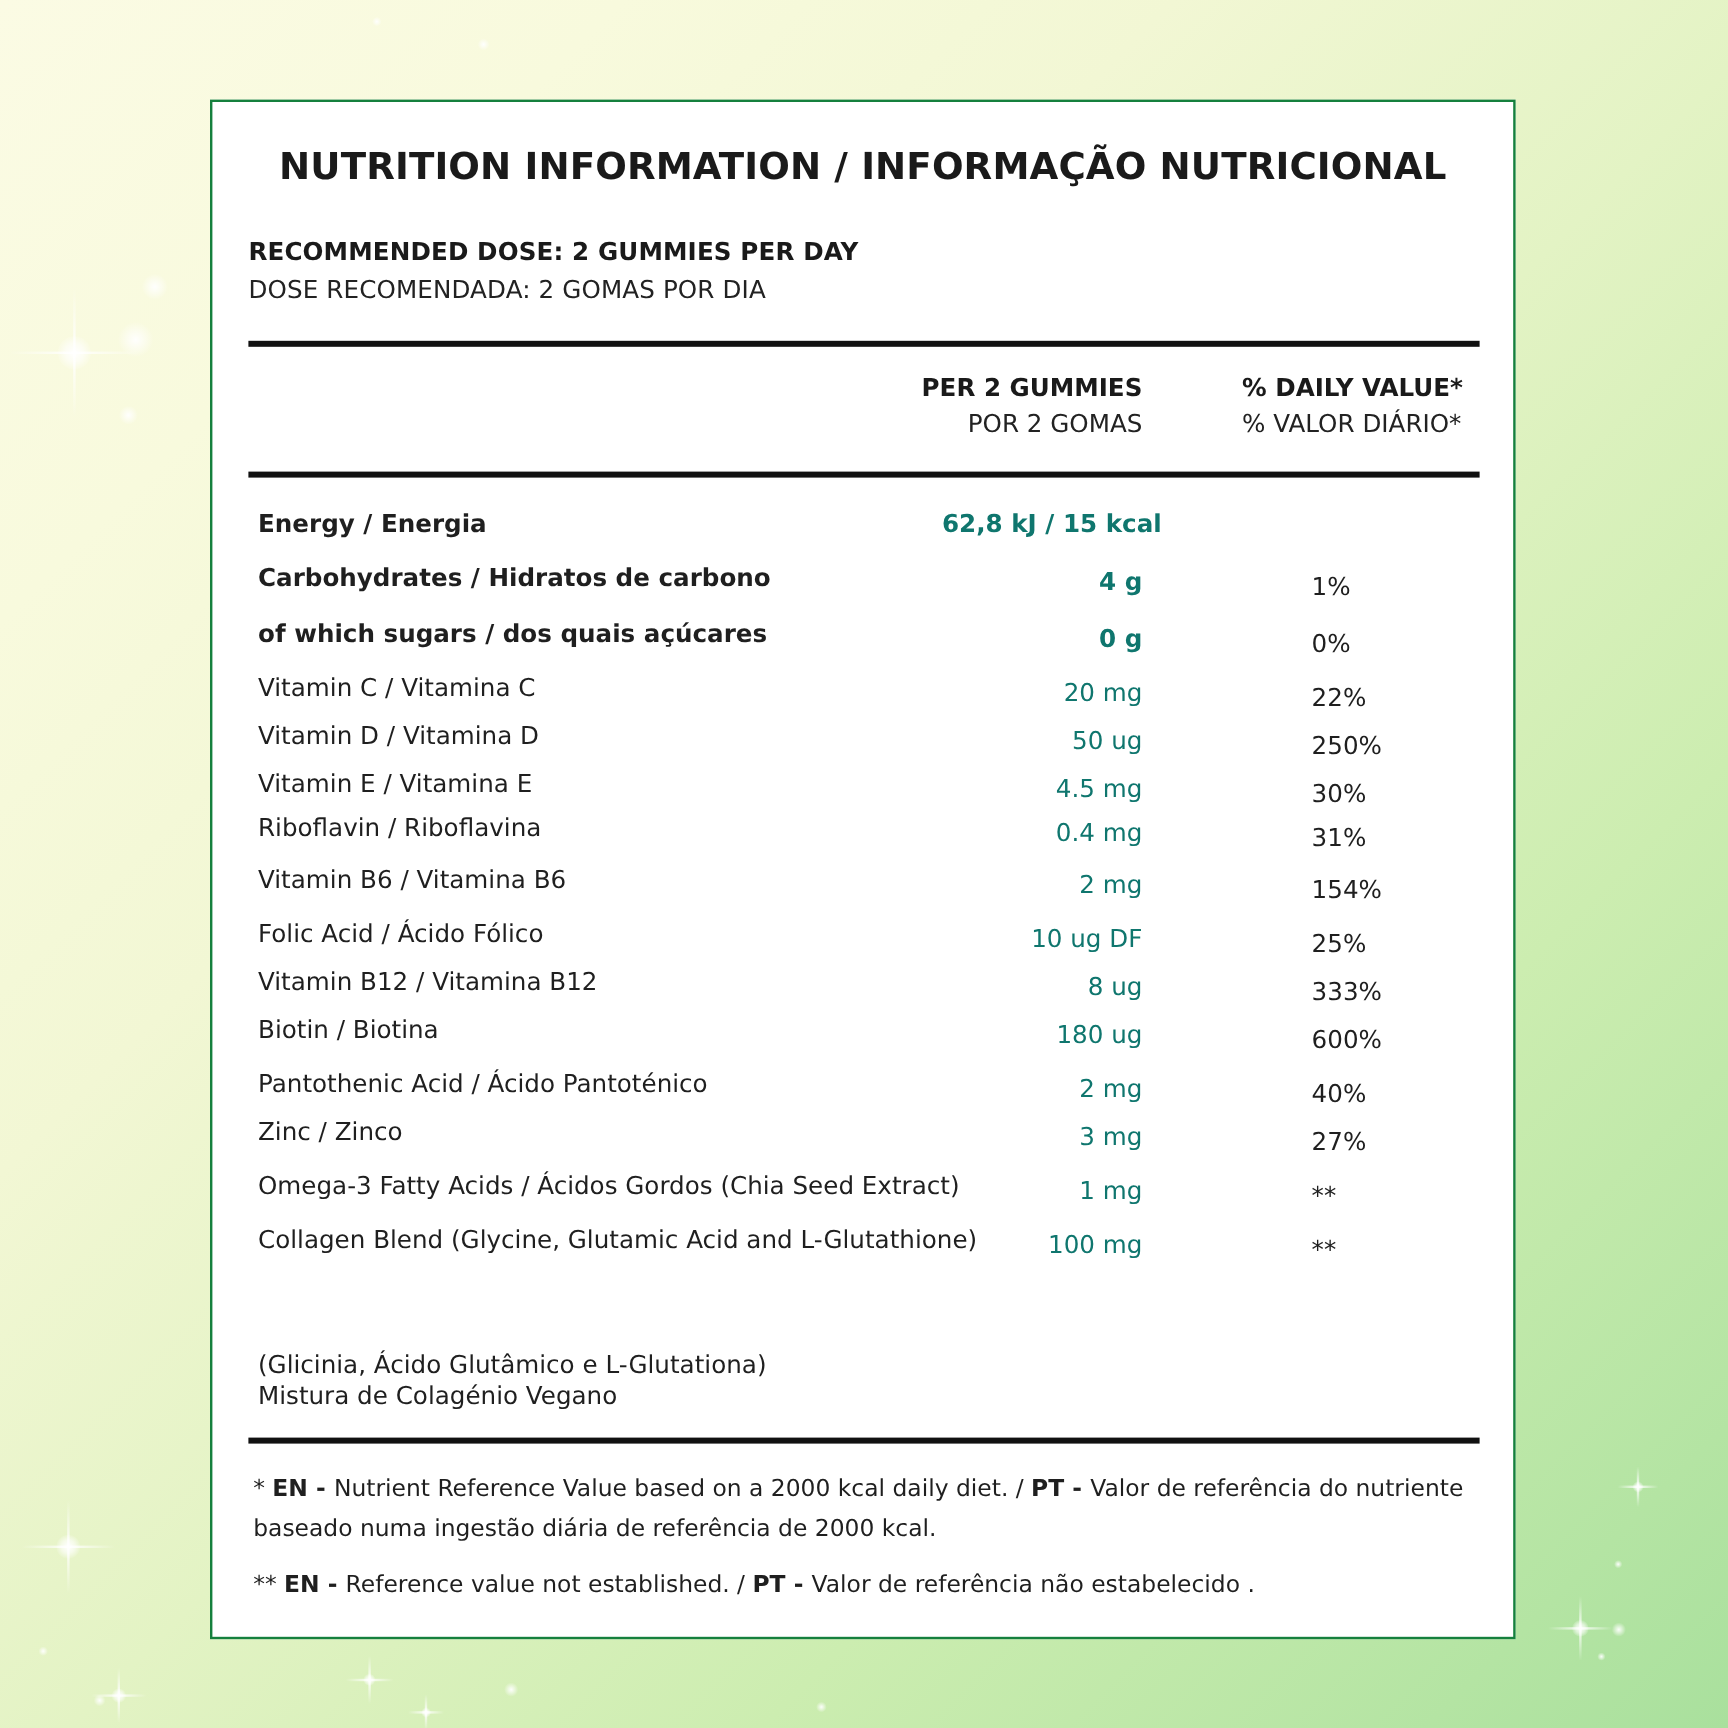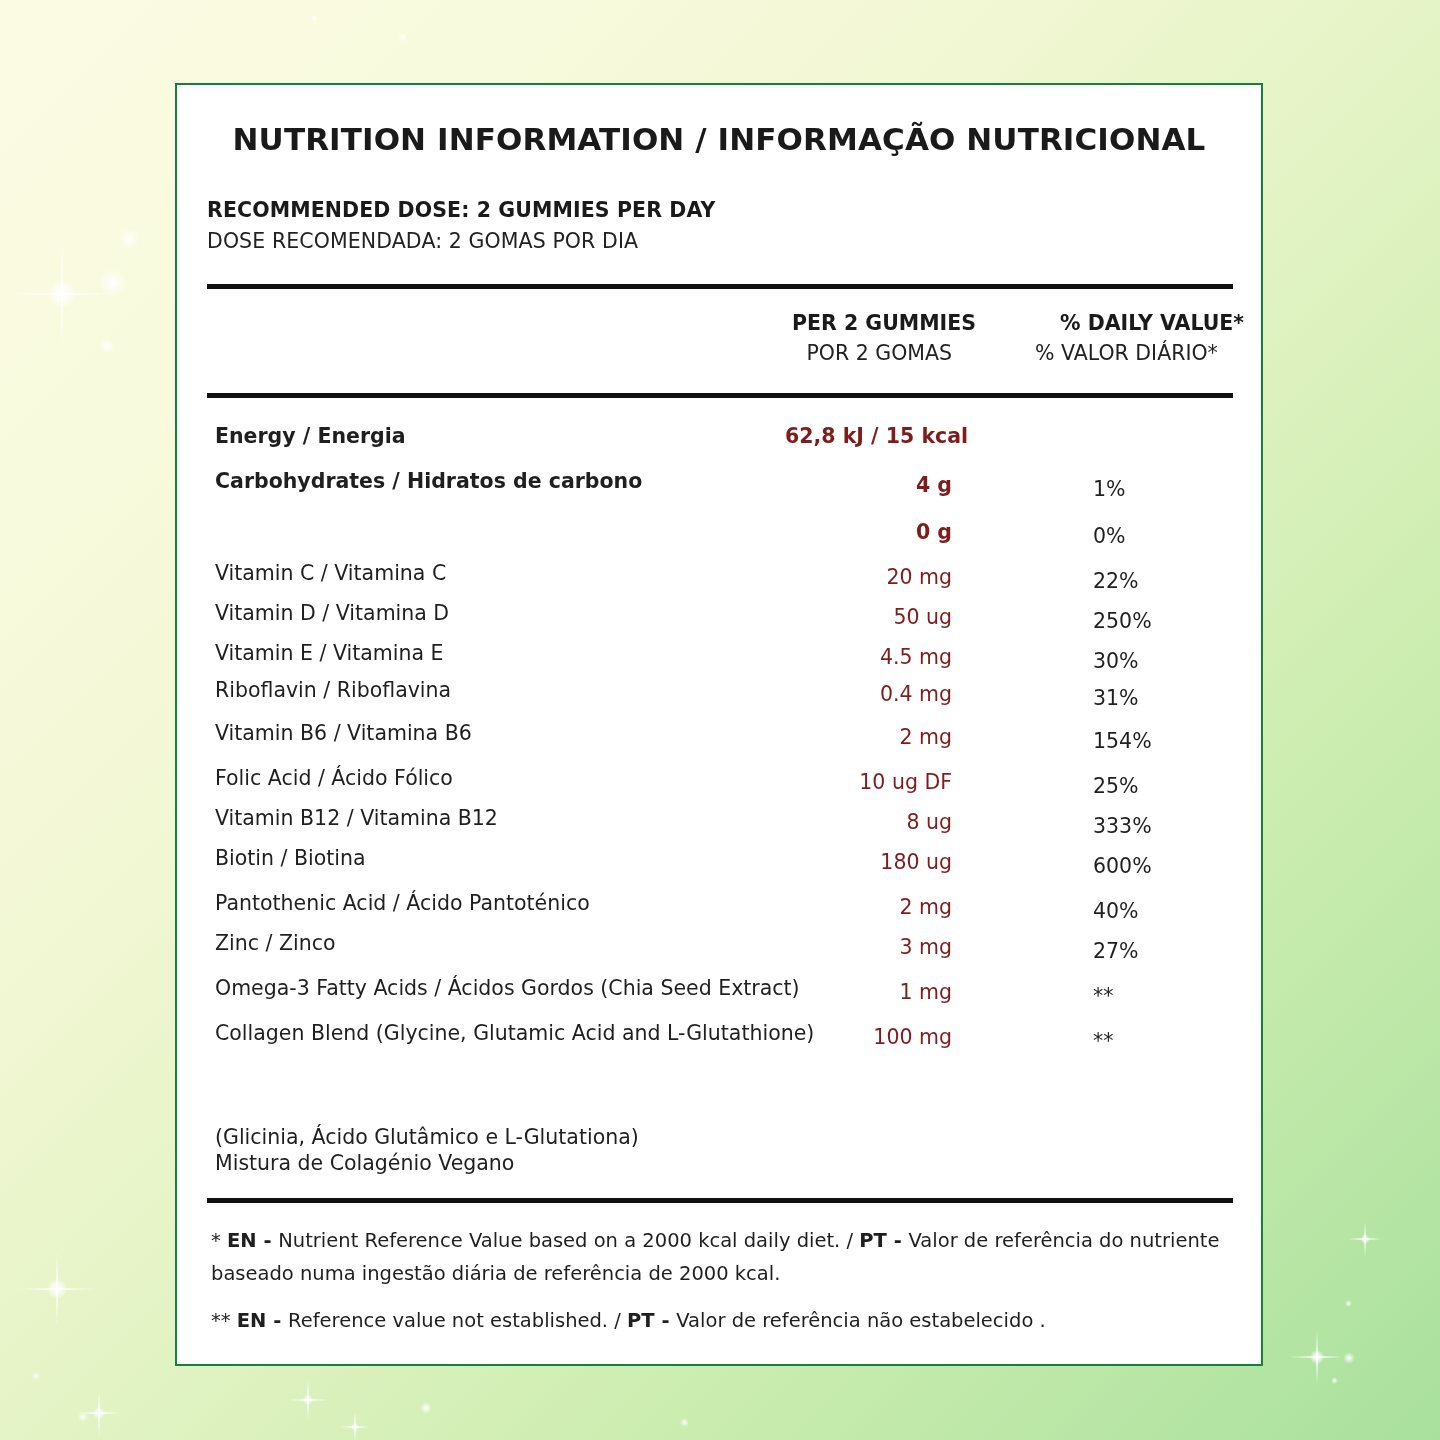--- a/index.html
+++ b/index.html
@@ -122,21 +122,20 @@
     position: absolute;
     top: 22px;
   }
   .th-amount { left: 560px; width: 185px; text-align: right; }
   .th-dv     { left: 828px; width: 200px; text-align: left; }
   .th-en {
     font-weight: bold;
     font-size: 20.5px;
     color: #1a1a1a;
     white-space: nowrap;
-    margin-left: 25px;
   }
   .th-pt {
     font-size: 20.5px;
     color: #222;
     margin-top: 6px;
     white-space: nowrap;
   }
 
   .rows {
     position: relative;
@@ -159,21 +158,21 @@
   }
   .r-label.bold { font-weight: bold; }
 
   .r-amount {
     position: absolute;
     left: 560px;
     width: 185px;
     text-align: right;
     top: 4px;
     font-size: 20.5px;
-    color: #7f1d1d;
+    color: #0f766e;
     white-space: nowrap;
   }
   .r-amount.bold { font-weight: bold; text-align: left; left: 578px; top: 0; }
 
   .r-dv {
     position: absolute;
     left: 886px;
     top: 8px;
     font-size: 20.5px;
     color: #1f1f1f;
@@ -272,20 +271,21 @@
         <div class="row" style="height: 45px;">
           <div class="r-label bold">Energy / Energia</div>
           <div class="r-amount bold" style="font-weight: bold; left: 578px; text-align: left; top: 0px;">62,8 kJ / 15 kcal</div>
         </div>
         <div class="row" style="height: 47px;">
           <div class="r-label bold">Carbohydrates / Hidratos de carbono</div>
           <div class="r-amount" style="font-weight: bold;">4 g</div>
           <div class="r-dv">1%</div>
         </div>
         <div class="row" style="height: 45px;">
+          <div class="r-label bold">of which sugars / dos quais açúcares</div>
           <div class="r-amount" style="font-weight: bold;">0 g</div>
           <div class="r-dv">0%</div>
         </div>
         <div class="row" style="height: 40px;">
           <div class="r-label">Vitamin C / Vitamina C</div>
           <div class="r-amount">20 mg</div>
           <div class="r-dv">22%</div>
         </div>
         <div class="row" style="height: 40px;">
           <div class="r-label">Vitamin D / Vitamina D</div>

